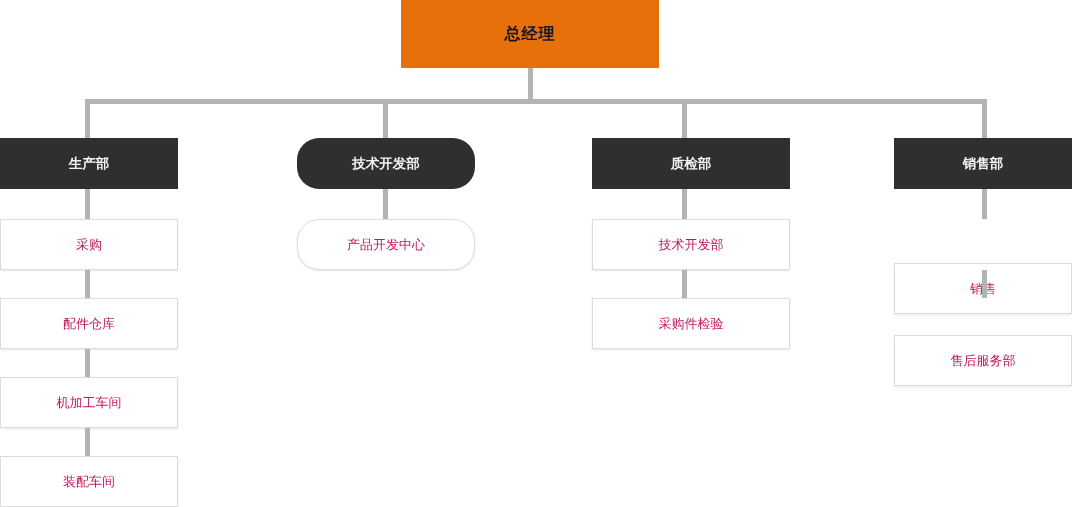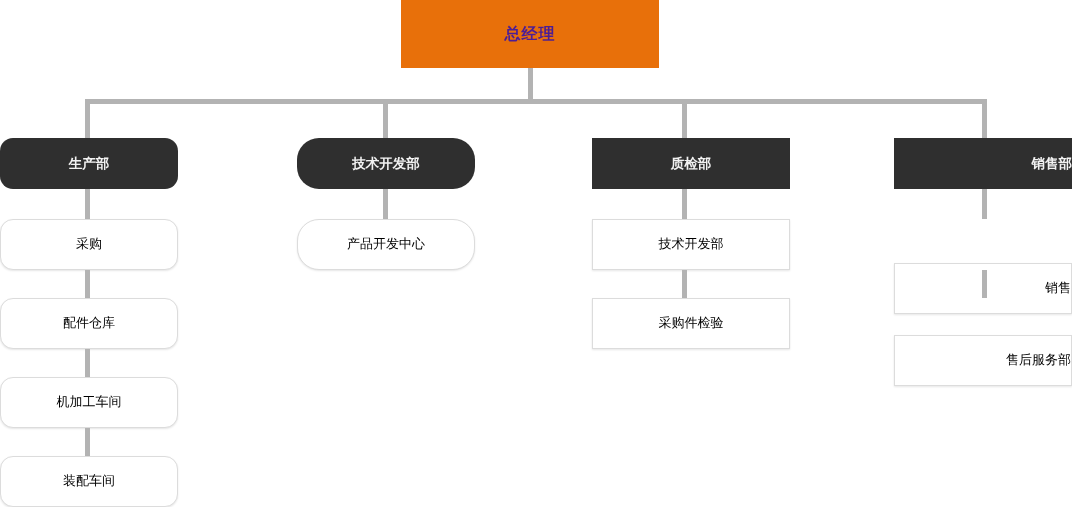--- a/index.html
+++ b/index.html
@@ -29,21 +29,21 @@
     top: 0px;
     width: 258px;
     height: 68px;
     background: #e8700a;
     display: flex;
     align-items: center;
     justify-content: center;
     box-sizing: border-box;
   }
   .root-node .node-label {
-    color: #4c1d95;
+    color: #0f172a;
     font-size: 16px;
     font-weight: bold;
     letter-spacing: 1px;
     line-height: 1;
   }
 
   
   .conn {
     position: absolute;
     background: #b3b3b3;
@@ -75,31 +75,30 @@
     height: 51px;
     background: #ffffff;
     border: 1px solid #dcdcdc;
     box-shadow: 0 1px 2px rgba(0,0,0,0.10);
     display: flex;
     align-items: center;
     justify-content: center;
     box-sizing: border-box;
   }
   .sub-node .node-label {
-    color: #000000;
+    color: #be185d;
     font-size: 13px;
     line-height: 1;
-    font-family: Liberation Mono, monospace;
   }
 
   
-  .col-0 { left: 0px;   width: 178px; border-radius: 13px; }
+  .col-0 { left: 0px;   width: 178px; }
   .col-1 { left: 297px; width: 178px; border-radius: 22px; }
   .col-2 { left: 592px; width: 198px; }
-  .col-3 { left: 894px; width: 178px; justify-content: flex-end; }
+  .col-3 { left: 894px; width: 178px; }
 </style>
 </head>
 <body>
 
 <div id="org-chart">
 
   <div class="root-node">
     <span class="node-label">总经理</span>
   </div>
 

